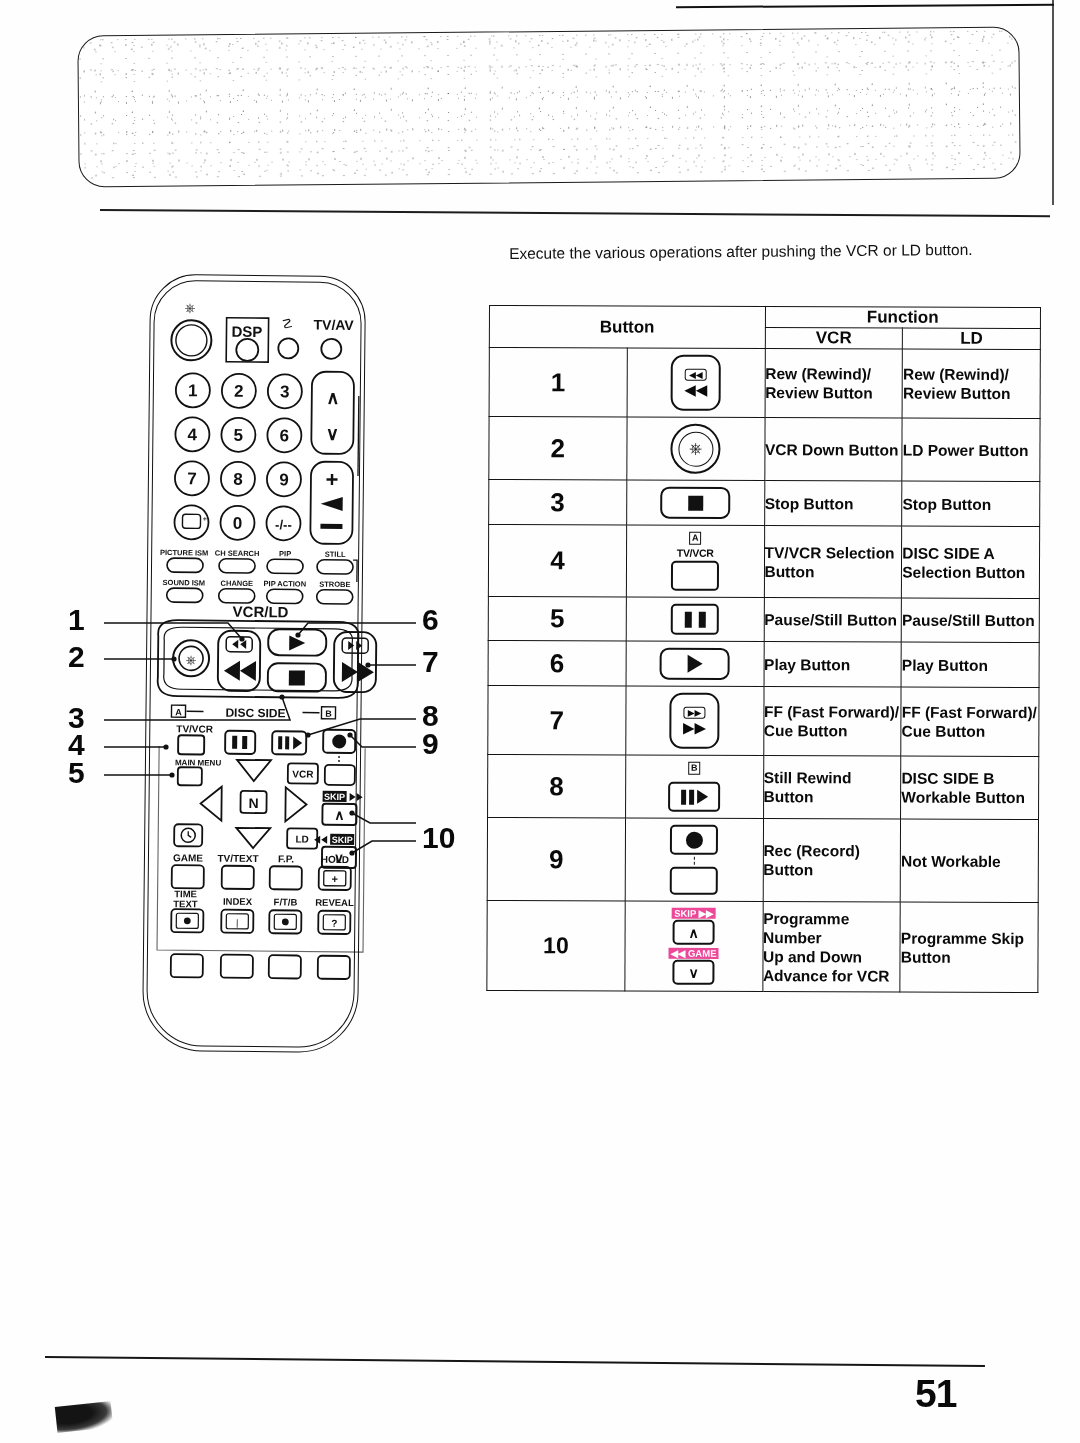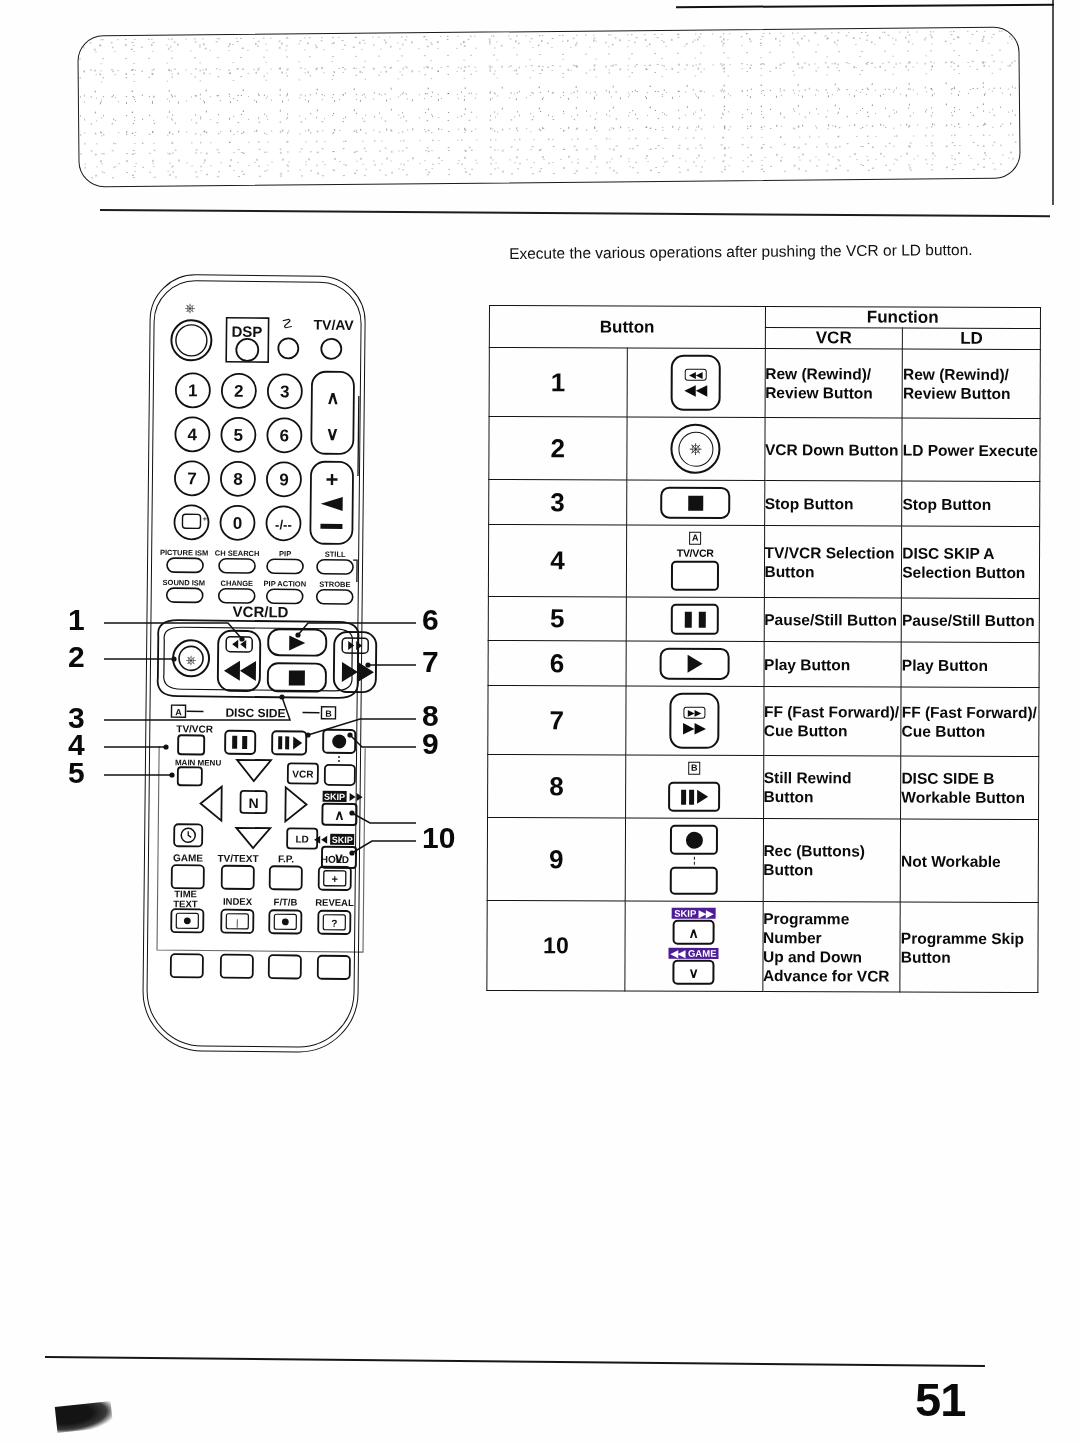--- a/index.html
+++ b/index.html
@@ -38,21 +38,21 @@
     background-size:23px 19px,29px 24px,17px 31px,37px 21px,21px 27px,33px 18px,26px 29px,19px 23px;
   }
 
   
   .rule-top{position:absolute;left:100px;top:209px;width:950px;height:2px;background:#1d1d1d;transform:rotate(.38deg);transform-origin:left center;}
   .rule-bottom{position:absolute;left:45px;top:1356px;width:940px;height:2.4px;background:#161616;transform:rotate(.55deg);transform-origin:left center;}
 
   
   .page-number{
     position:absolute;left:915px;top:1372px;
-    font-size:47px;font-weight:bold;letter-spacing:-1px;
+    font-size:39px;font-weight:bold;letter-spacing:-1px;
     font-family:"Liberation Sans", sans-serif;
   }
 
   
   .intro{
     position:absolute;left:509px;top:243px;width:540px;
     font-size:15.5px;line-height:21px;color:#111;
     transform:rotate(-.5deg);transform-origin:left top;
   }
 
@@ -69,21 +69,21 @@
   .fn{font-size:15.5px;font-weight:bold;line-height:19px;padding:6px 0 6px 10px;}
 
   
   .icbox{display:flex;flex-direction:column;align-items:center;justify-content:center;gap:2px;padding:6px 0;}
   .key{border:2px solid #111;display:flex;align-items:center;justify-content:center;background:#fff;}
   .key-pill{border-radius:9px;}
   .key-rr{border-radius:5px;}
   .key-tall{border-radius:13px;width:46px;height:52px;flex-direction:column;gap:1px;}
   .mini-lab{font-size:9px;font-weight:bold;border:1.4px solid #111;padding:0 2px;line-height:11px;}
   .tiny-txt{font-size:10.5px;font-weight:bold;letter-spacing:-.3px;}
-  .inv{background:#4c1d95;color:#fff;font-size:9.5px;font-weight:bold;padding:0 2px;line-height:11px;}
+  .inv{background:#ec4899;color:#fff;font-size:9.5px;font-weight:bold;padding:0 2px;line-height:11px;}
 
   
   .remote-area{position:absolute;left:60px;top:265px;width:400px;height:800px;}
   .remote-body{
     position:absolute;left:86px;top:10px;width:214px;height:775px;
     border:1.6px solid #111;border-radius:46px 46px 60px 60px;background:#fff;
     transform:rotate(.6deg);
   }
   .remote-body2{
     position:absolute;left:90px;top:16px;width:206px;height:764px;
@@ -395,21 +395,21 @@
       <tr>
         <td class="c-num">2</td>
         <td class="c-ico">
           <div class="icbox">
             <div style="width:46px;height:46px;border:2px solid #111;border-radius:50%;display:flex;align-items:center;justify-content:center;">
               <div style="width:33px;height:33px;border:1.6px solid #111;border-radius:50%;display:flex;align-items:center;justify-content:center;font-size:16px;">⎈</div>
             </div>
           </div>
         </td>
         <td class="c-vcr fn" style="white-space:pre-line">VCR Down Button</td>
-        <td class="c-ld fn" style="white-space:pre-line">LD Power Execute</td>
+        <td class="c-ld fn" style="white-space:pre-line">LD Power Button</td>
       </tr>
 
       <tr>
         <td class="c-num">3</td>
         <td class="c-ico">
           <div class="icbox">
             <div class="key key-pill" style="width:66px;height:28px;">
               <span style="display:block;width:15px;height:15px;background:#111;"></span>
             </div>
           </div>
@@ -422,21 +422,21 @@
         <td class="c-num">4</td>
         <td class="c-ico">
           <div class="icbox">
             <div class="mini-lab">A</div>
             <div class="tiny-txt">TV/VCR</div>
             <div class="key key-rr" style="width:44px;height:26px;"></div>
           </div>
         </td>
         <td class="c-vcr fn" style="white-space:pre-line">TV/VCR Selection
 Button</td>
-        <td class="c-ld fn" style="white-space:pre-line">DISC SKIP A
+        <td class="c-ld fn" style="white-space:pre-line">DISC SIDE A
 Selection Button</td>
       </tr>
 
       <tr>
         <td class="c-num">5</td>
         <td class="c-ico">
           <div class="icbox">
             <div class="key key-rr" style="width:44px;height:27px;gap:7px;">
               <span style="display:block;width:7px;height:16px;background:#111;"></span>
               <span style="display:block;width:7px;height:16px;background:#111;"></span>
@@ -498,21 +498,21 @@
         <td class="c-num">9</td>
         <td class="c-ico">
           <div class="icbox">
             <div class="key key-rr" style="width:44px;height:26px;">
               <span style="display:block;width:17px;height:17px;border-radius:50%;background:#111;"></span>
             </div>
             <div style="width:0;height:8px;border-left:1.5px dashed #111;"></div>
             <div class="key key-rr" style="width:44px;height:24px;"></div>
           </div>
         </td>
-        <td class="c-vcr fn" style="white-space:pre-line">Rec (Buttons)
+        <td class="c-vcr fn" style="white-space:pre-line">Rec (Record)
 Button</td>
         <td class="c-ld fn" style="white-space:pre-line">Not Workable</td>
       </tr>
 
       <tr>
         <td class="c-num" style="font-size:23px">10</td>
         <td class="c-ico">
           <div class="icbox" style="gap:1px;">
             <div class="inv">SKIP ▶▶</div>
             <div class="key key-rr" style="width:38px;height:21px;font-size:14px;font-weight:bold;">∧</div>

